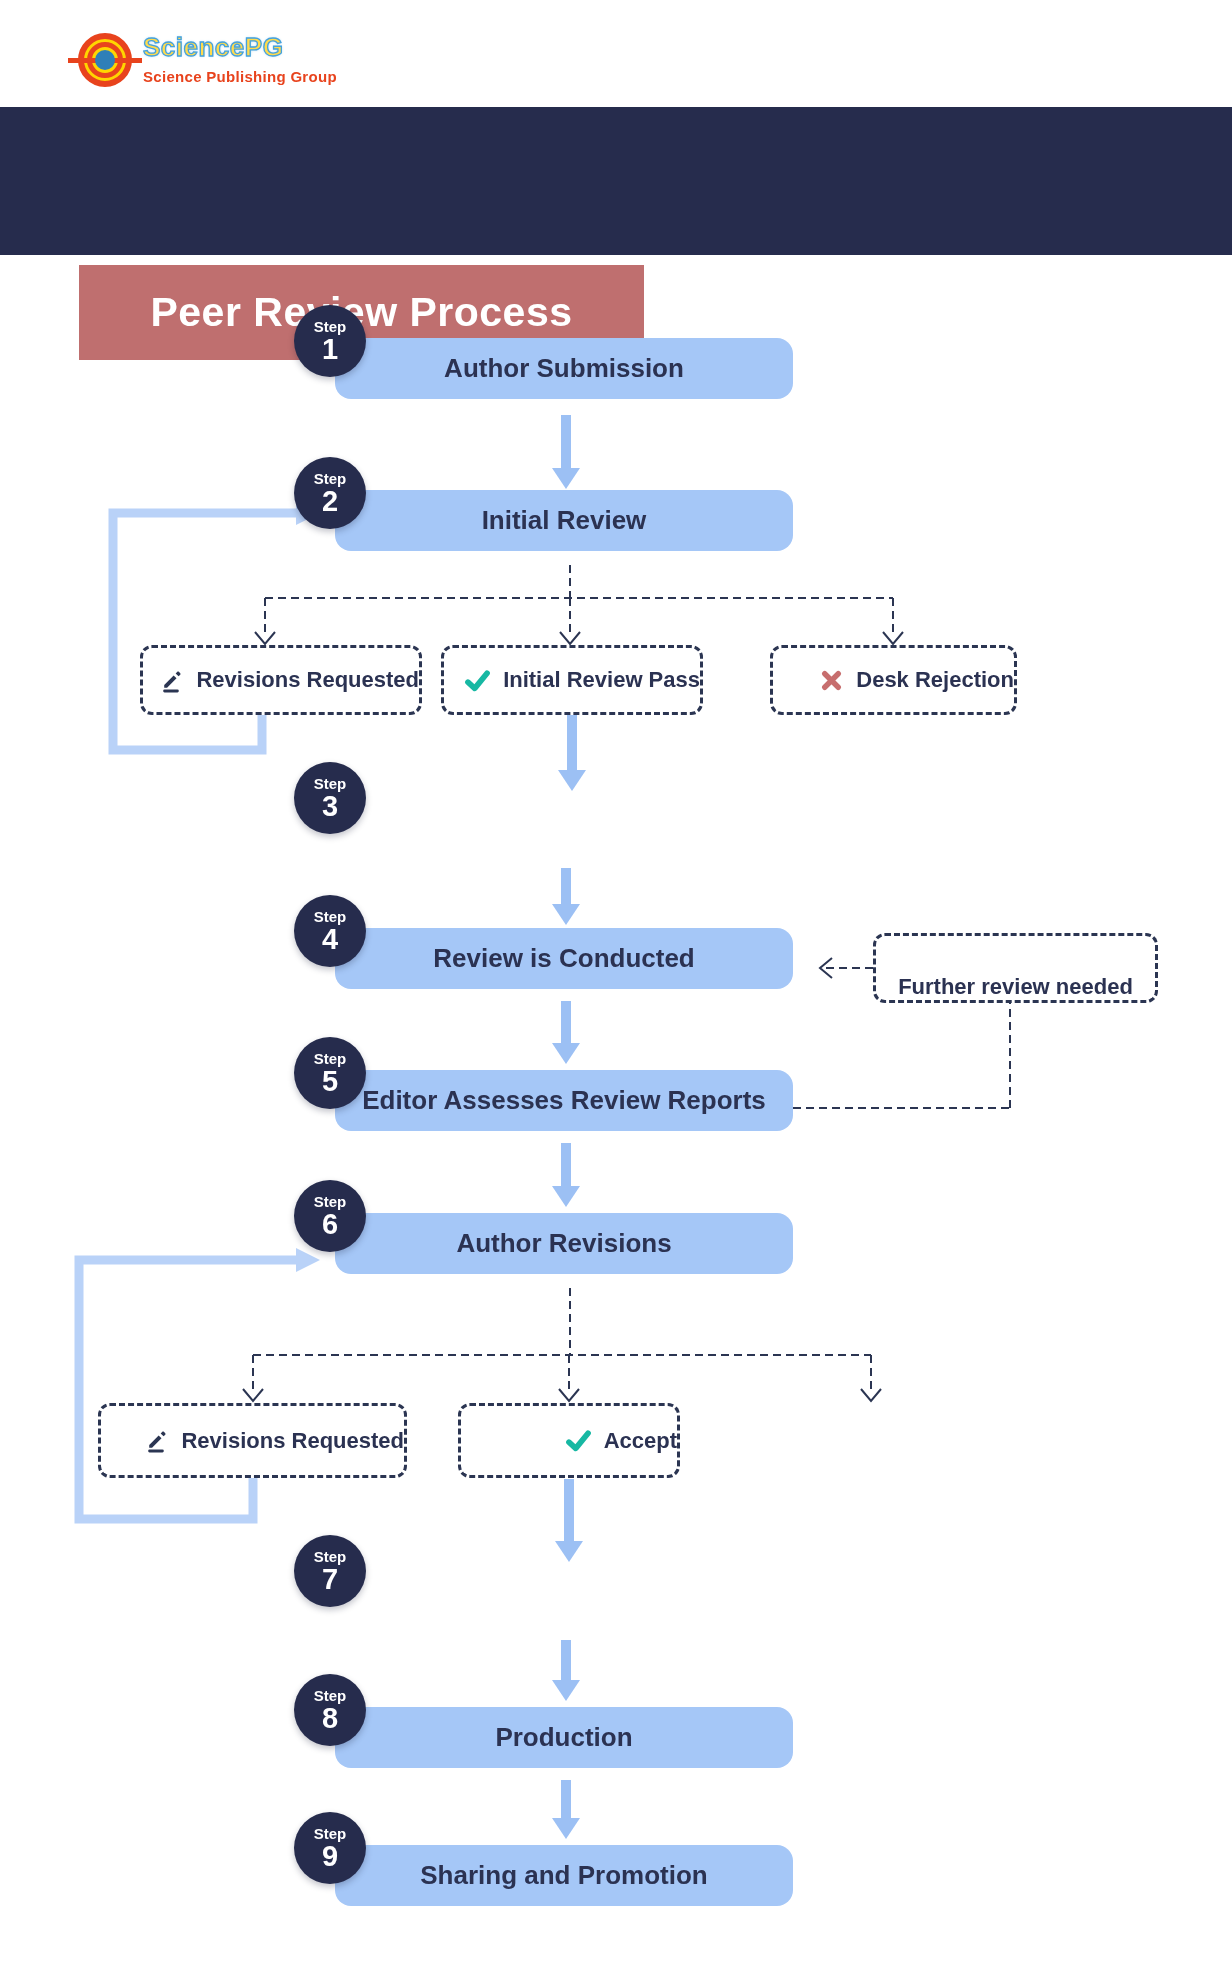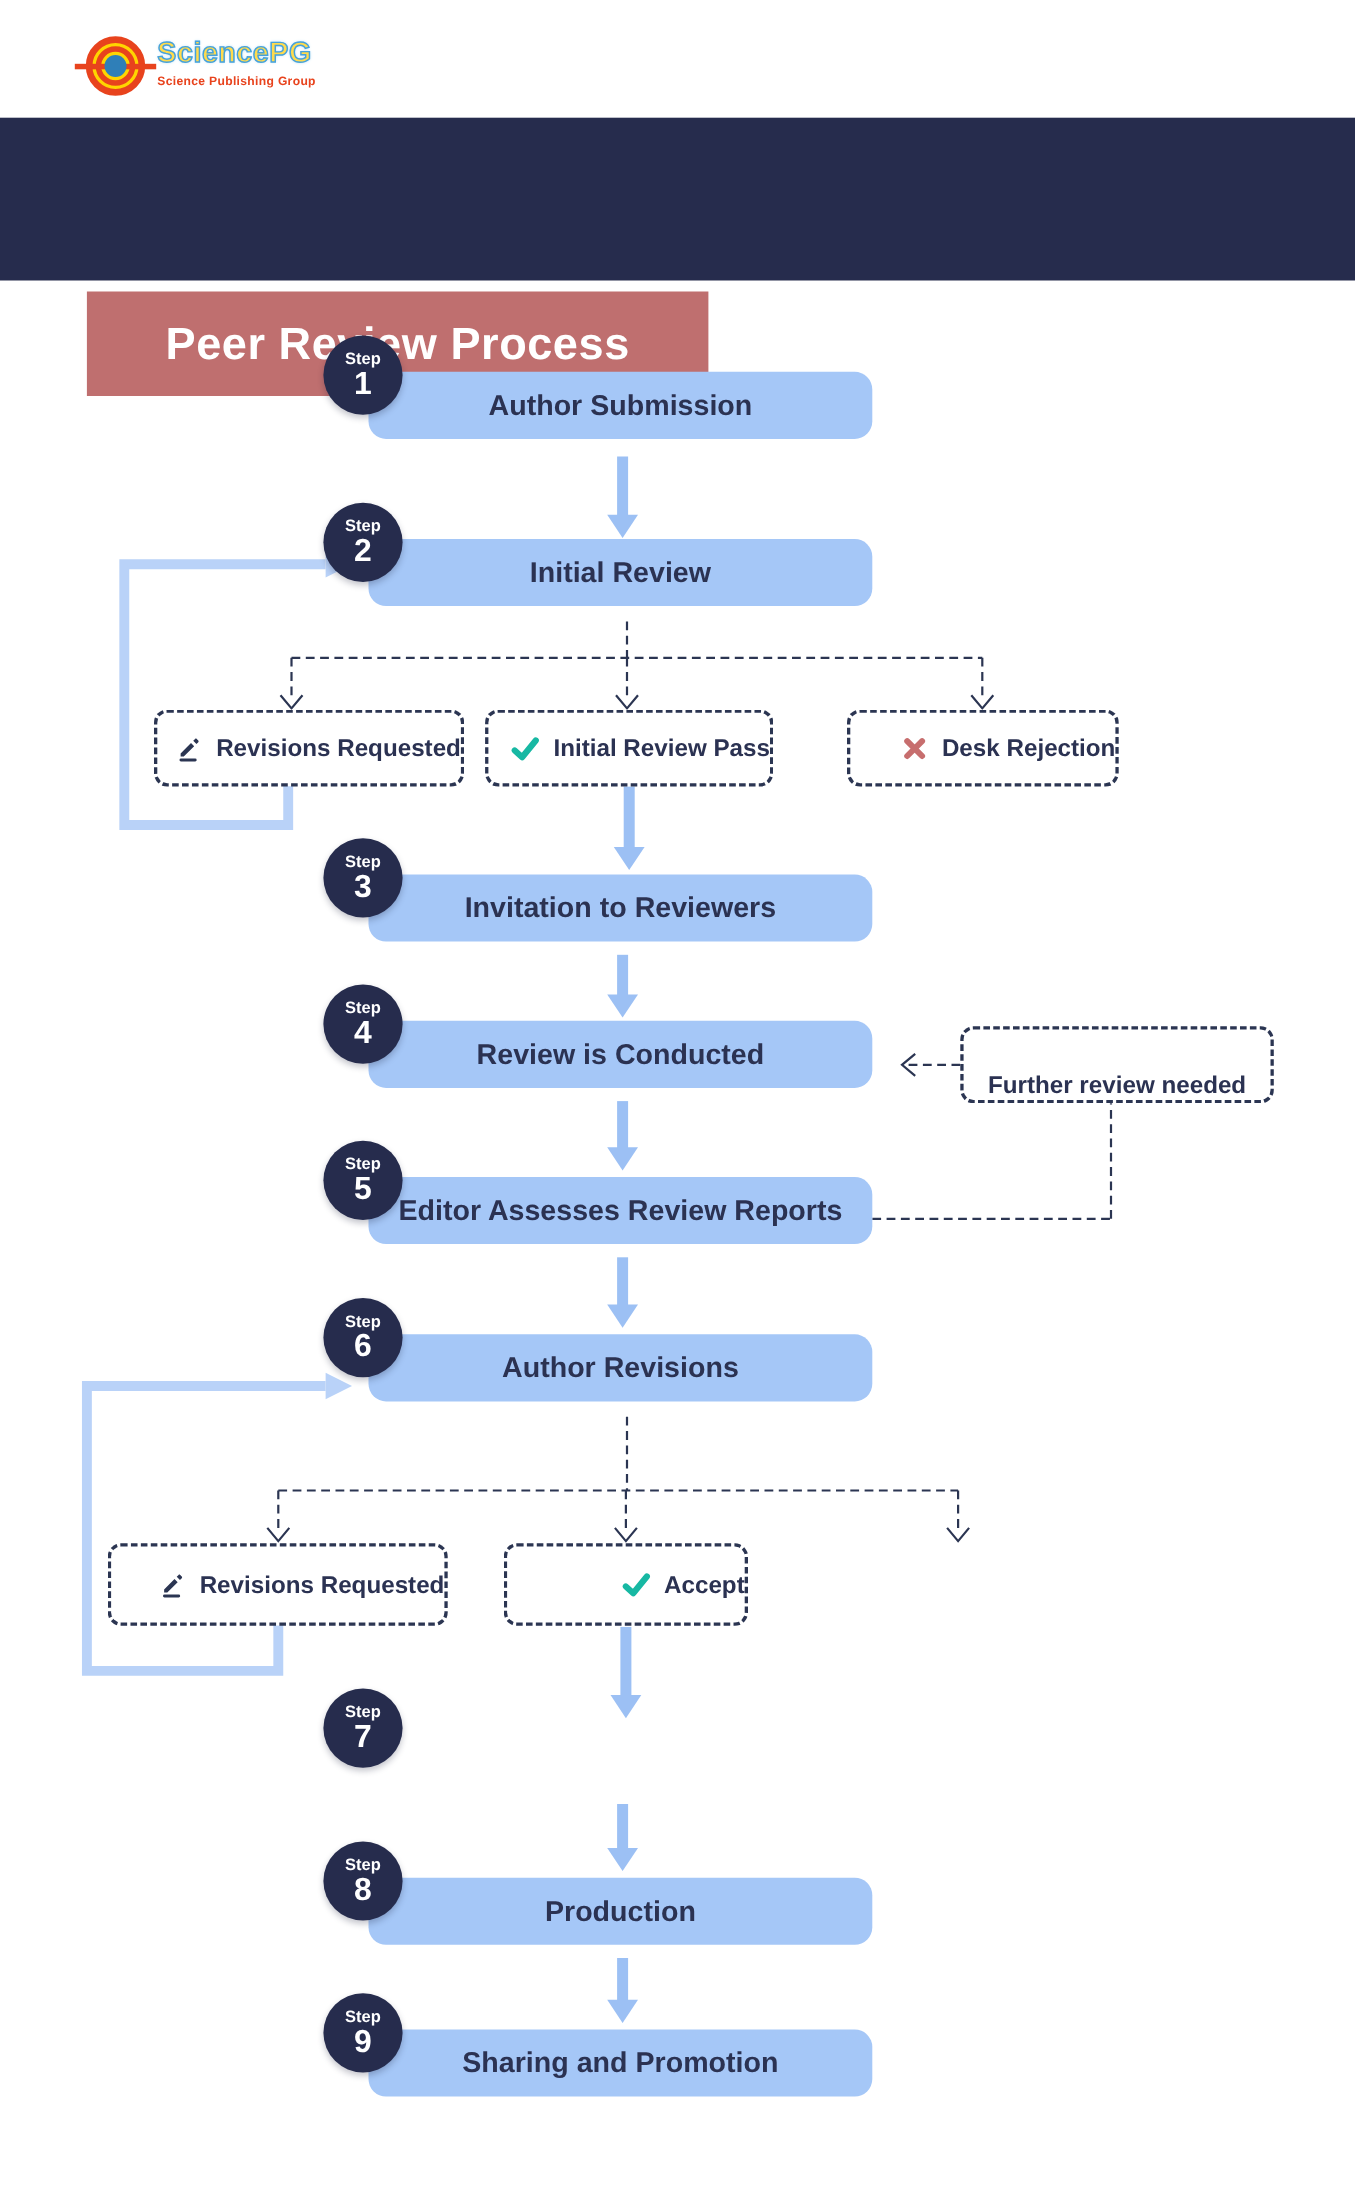--- a/index.html
+++ b/index.html
@@ -10,21 +10,21 @@
   
   .topbar { position:absolute; left:0; top:0; width:1232px; height:107px; background:#ffffff;padding-left:23px; }
   .logo-mark { position:absolute; left:78px; top:33px; width:54px; height:54px; border-radius:50%;
                background:#ffd500; border:6px solid #e8431d; }
   .logo-mid  { position:absolute; inset:3px; border-radius:50%; border:5px solid #e8431d; }
   .logo-stripe { position:absolute; left:68px; top:58px; width:74px; height:5px; background:#e8431d; }
   .logo-core { position:absolute; left:95px; top:50px; width:20px; height:20px; border-radius:50%;
                background:#2f7fb8; }
   .brand { position:absolute; left:143px; top:32px; font-size:26px; font-weight:800; letter-spacing:.5px;
            color:#ffdb4d; -webkit-text-stroke:1.3px #45a1dc; text-shadow:0 0 3px #9fd2ef; }
-  .tagline { position:absolute; left:143px; top:68px; font-size:11px; font-weight:700; color:#e8431d;
+  .tagline { position:absolute; left:143px; top:68px; font-size:15px; font-weight:700; color:#e8431d;
              letter-spacing:.3px; }
 
   .band { position:absolute; left:0; top:107px; width:1232px; height:148px; background:#262c4d; }
   .title-box { position:absolute; left:79px; top:158px; width:565px; height:95px; background:#bf6f6f;
                display:flex; align-items:center; justify-content:center; }
   .title-box span { color:#ffffff; font-size:41px; font-weight:800; letter-spacing:.5px; }
 
   
   .layer { position:absolute; left:0; top:0; z-index:1; pointer-events:none; }
 
@@ -115,23 +115,20 @@
       <path d="M832,958 L820,968 L832,978"></path>
     </g>
   </svg>
 
   <div class="node" style="top:338px">
       <span>Author Submission</span>
     </div>
   <div class="node" style="top:490px">
       <span>Initial Review</span>
     </div>
-  <div class="node" style="top:795px">
-      <span>Invitation to Reviewers</span>
-    </div>
   <div class="node" style="top:928px">
       <span>Review is Conducted</span>
     </div>
   <div class="node" style="top:1070px">
       <span>Editor Assesses Review Reports</span>
     </div>
   <div class="node" style="top:1213px">
       <span>Author Revisions</span>
     </div>
   <div class="node" style="top:1707px">

